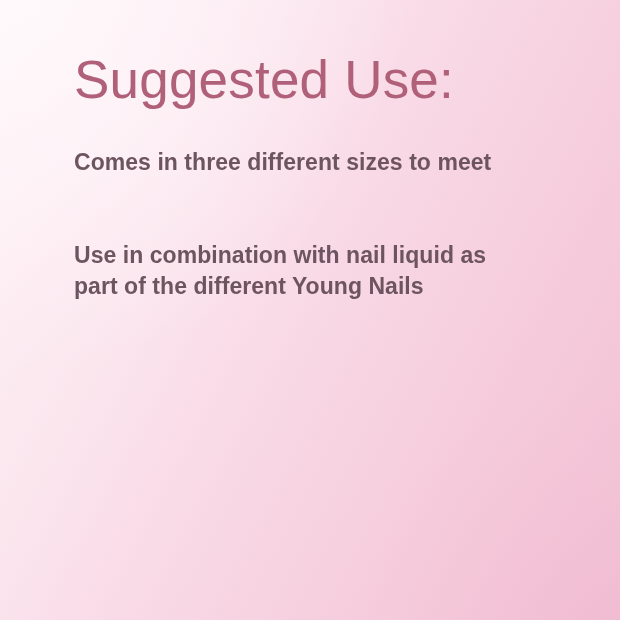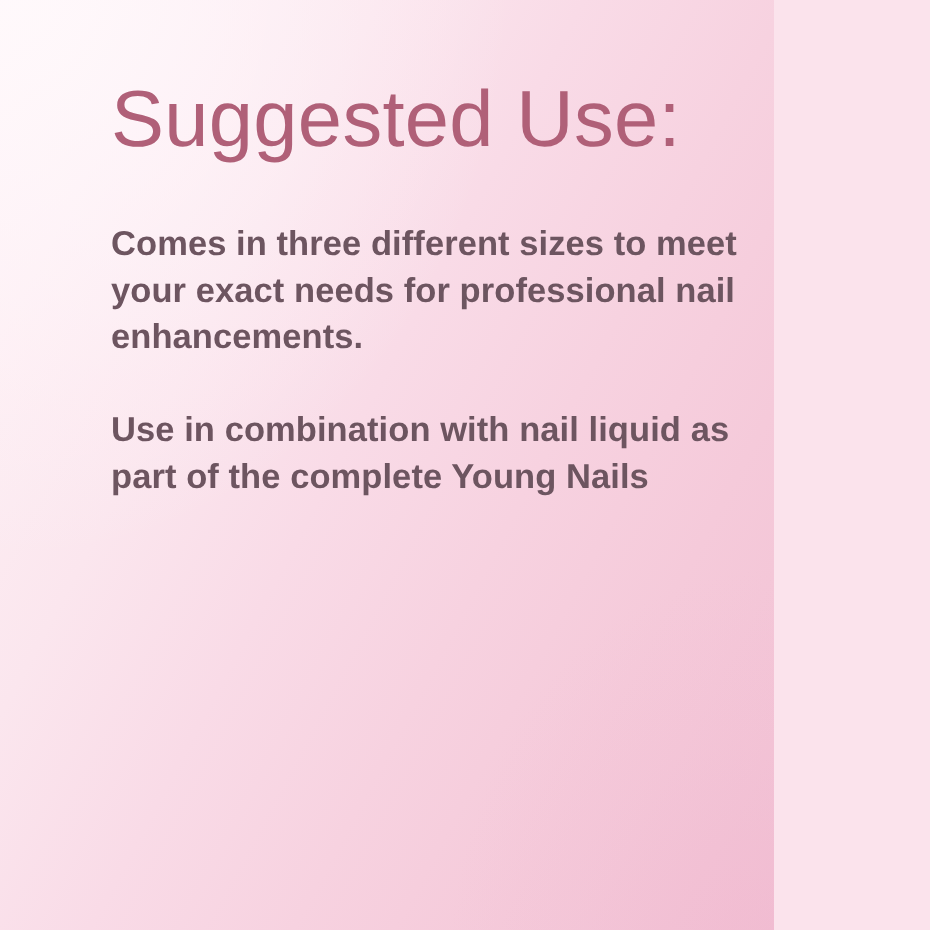--- a/index.html
+++ b/index.html
@@ -11,21 +11,21 @@
     width: 620px;
     height: 620px;
     overflow: hidden;
     font-family: "Liberation Sans", sans-serif;
     background: #fbe3ec;
   }
 
   
   .panel {
     position: relative;
-    width: 516px;
+    width: 620px;
     height: 620px;
     box-sizing: border-box;
     overflow: hidden;
     
     background:
       linear-gradient(118deg,
         #fef3f6 0%,
         #fdeef3 14%,
         #fbe6ee 30%,
         #f9dbe7 46%,
@@ -113,26 +113,25 @@
 <div class="panel">
 
   <div class="content">
 
     <h1 class="heading">Suggested Use:</h1>
 
     <div class="body-block">
 
       <p class="para">
         <span>Comes in three different sizes to meet</span><br>
-        <span>your exact needs for professional nail</span><br>
-        <span>enhancements.</span>
+        <br>
       </p>
 
       <p class="para">
         <span>Use in combination with nail liquid as</span><br>
-        <span>part of the complete Young Nails</span><br>
+        <span>part of the different Young Nails</span><br>
       </p>
 
     </div>
 
   </div>
 
 </div>
 
 </body></html>

